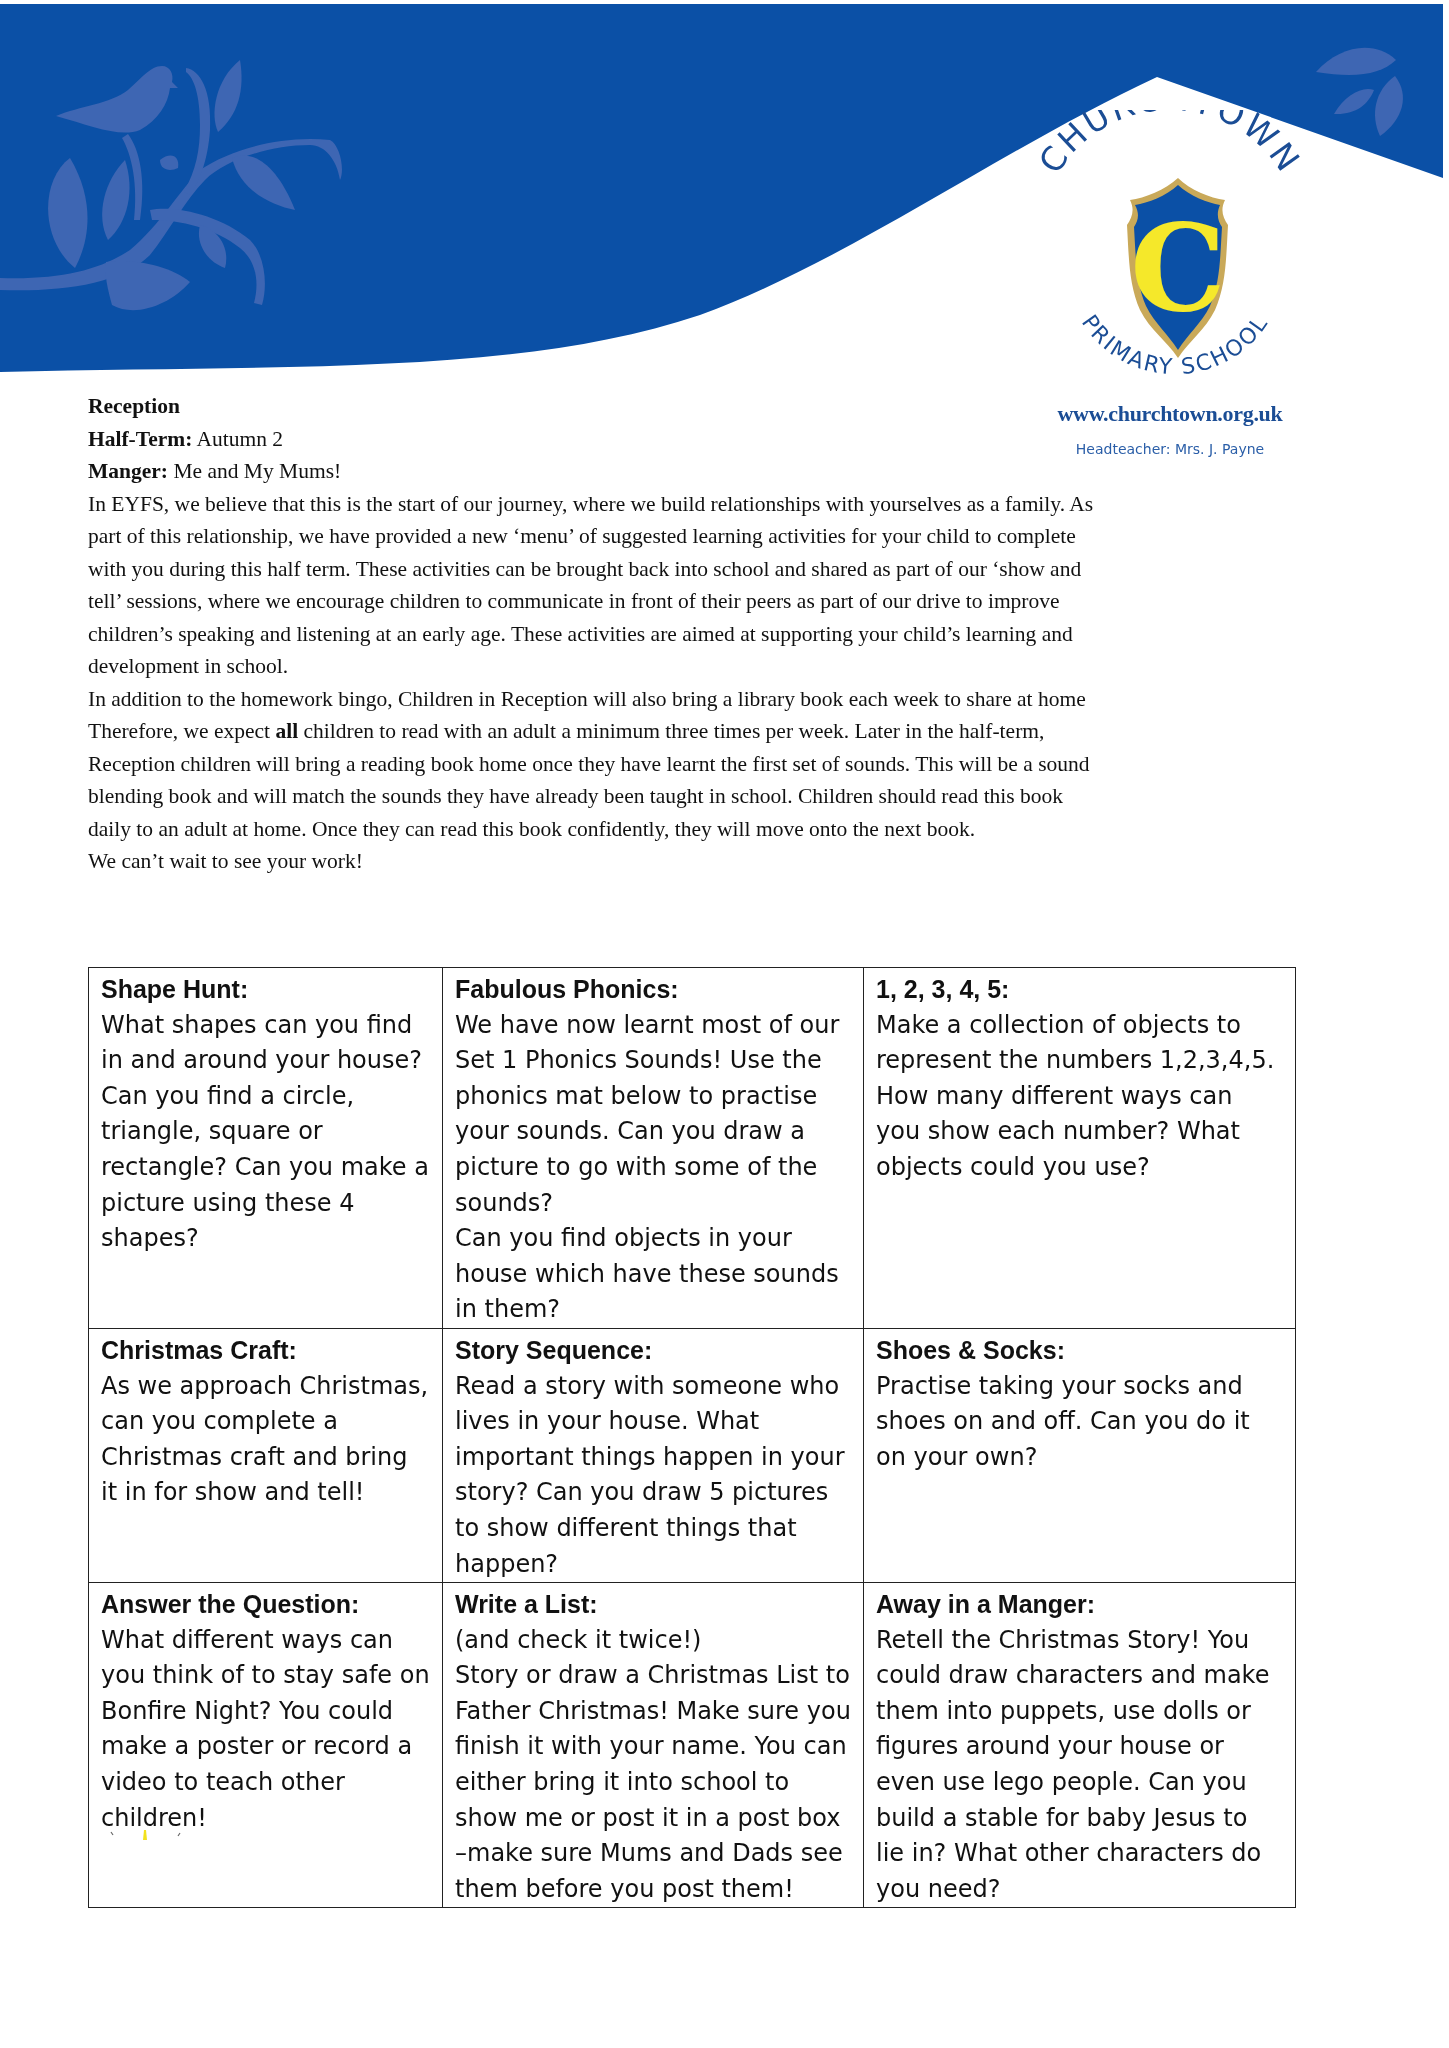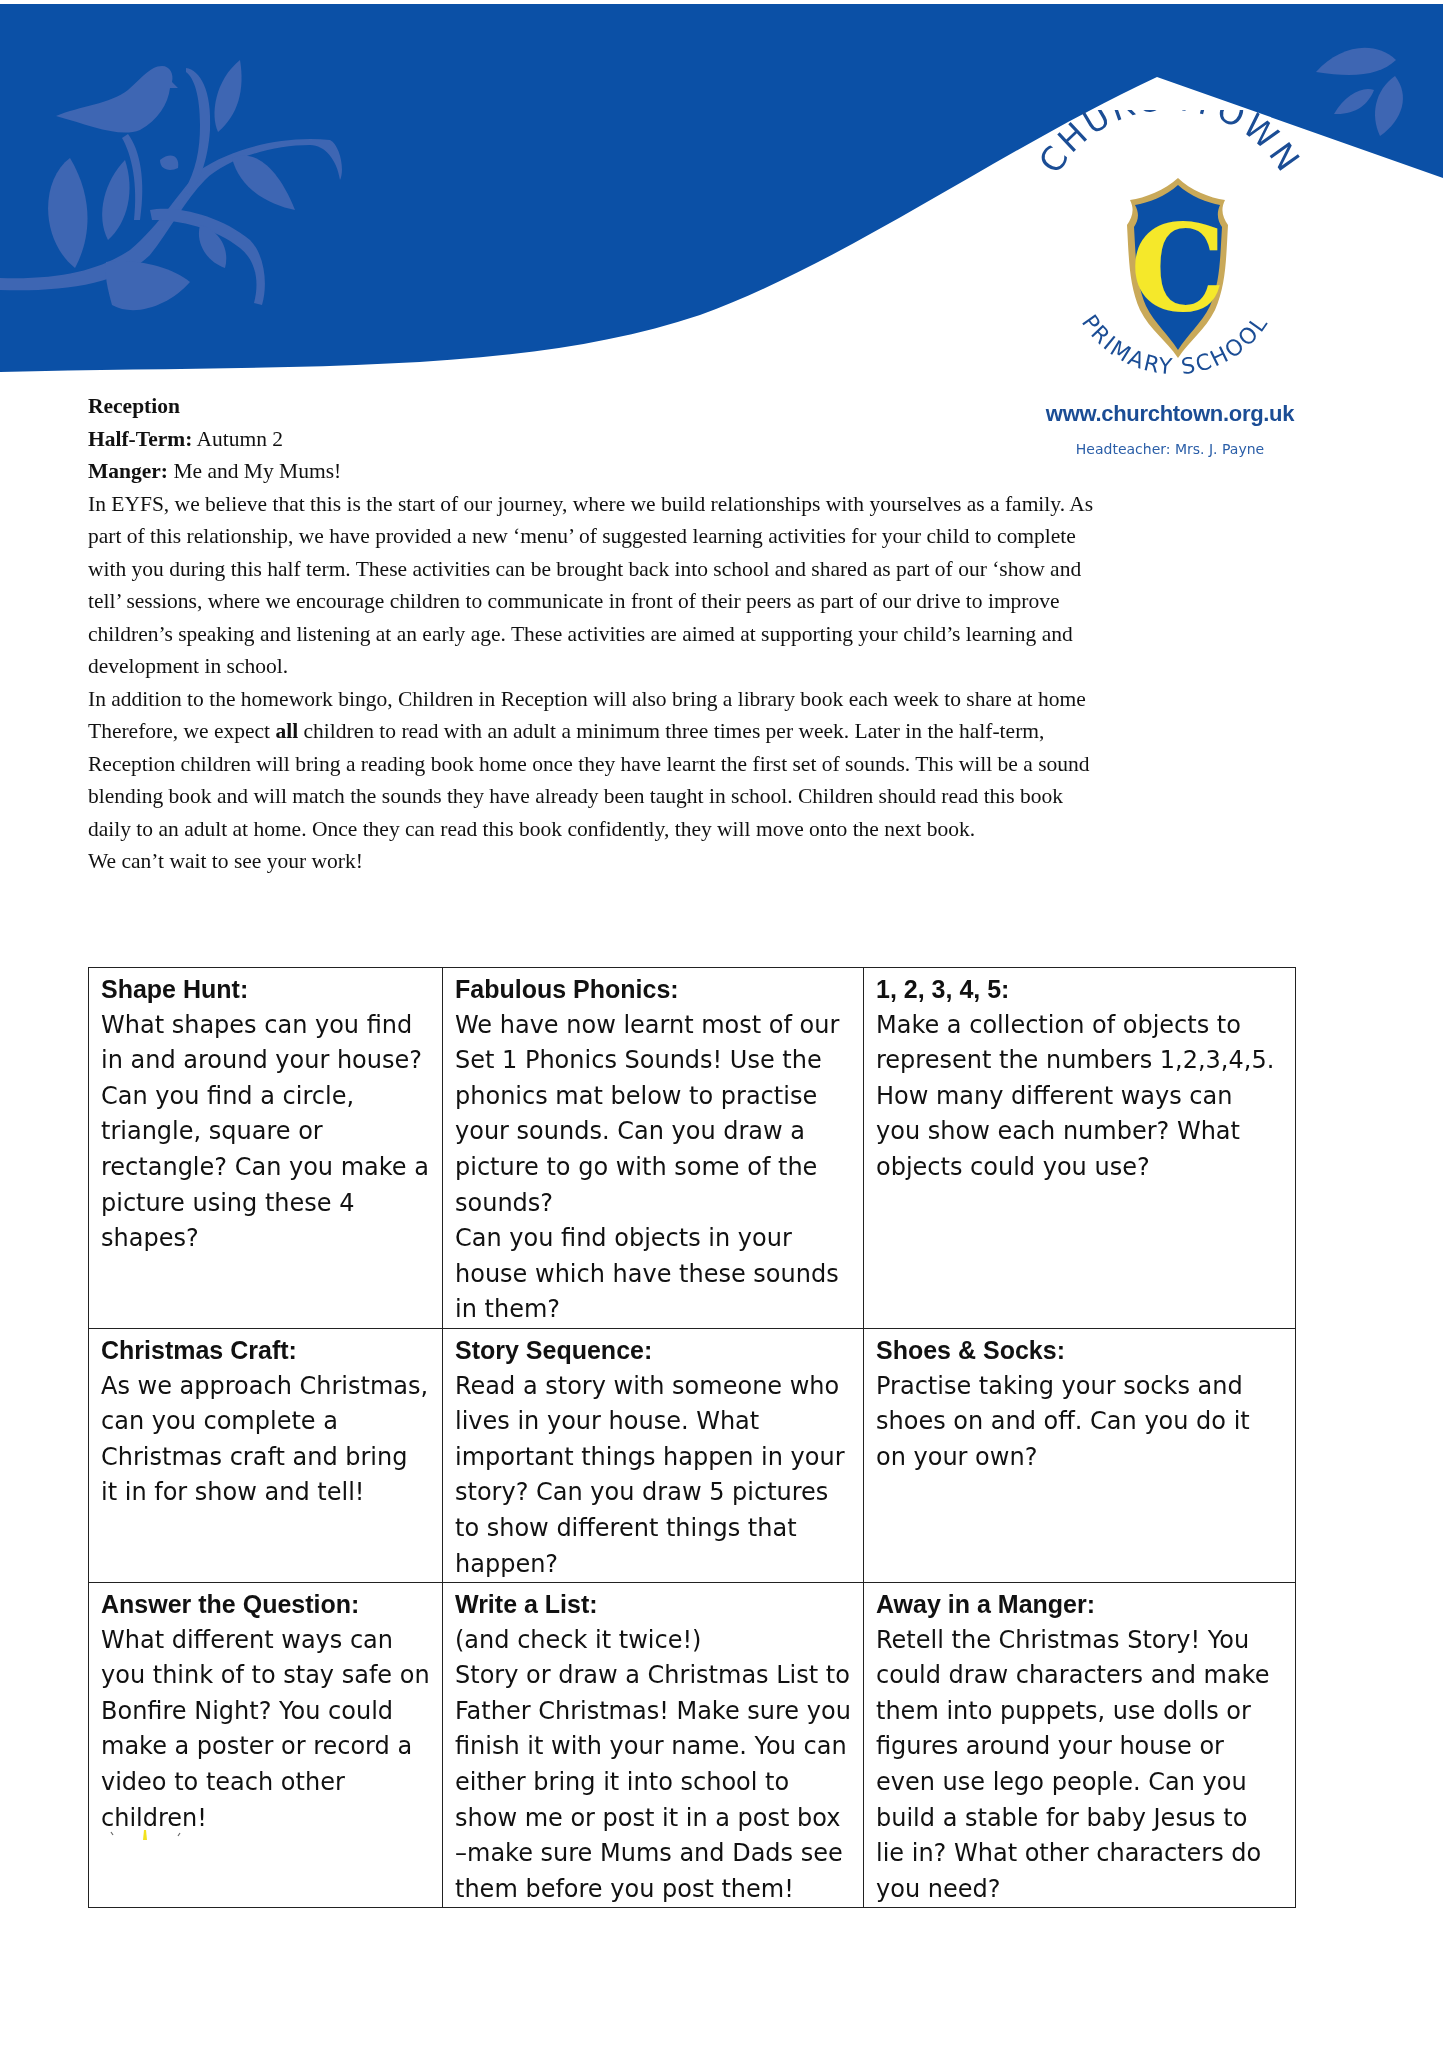--- a/index.html
+++ b/index.html
@@ -7,21 +7,21 @@
     body { position: relative; font-family: "Liberation Sans", sans-serif; color: #111; }
 
     .header-band { position: absolute; left: 0; top: 0; width: 1449px; height: 400px; }
     .header-band svg { display: block; }
 
     .logo { position: absolute; left: 1020px; top: 110px; width: 300px; height: 300px; }
     .logo svg { display: block; }
 
     .school-url {
       position: absolute; left: 1000px; top: 401px; width: 340px; text-align: center;
-      font-family: Liberation Sans, sans-serif; font-weight: bold; font-size: 22px;
+      font-family: Liberation Serif, serif; font-weight: bold; font-size: 22px;
       color: #1b4d95; letter-spacing: -0.3px;
     }
     .headteacher {
       position: absolute; left: 1000px; top: 441px; width: 340px; text-align: center;
       font-family: "DejaVu Sans", sans-serif; font-size: 14px; color: #2a5ea8;
     }
 
     .intro {
       position: absolute; left: 88px; top: 390px; width: 1270px;
       font-family: Liberation Serif, serif; font-size: 21.5px; line-height: 32.5px; color: #111;

